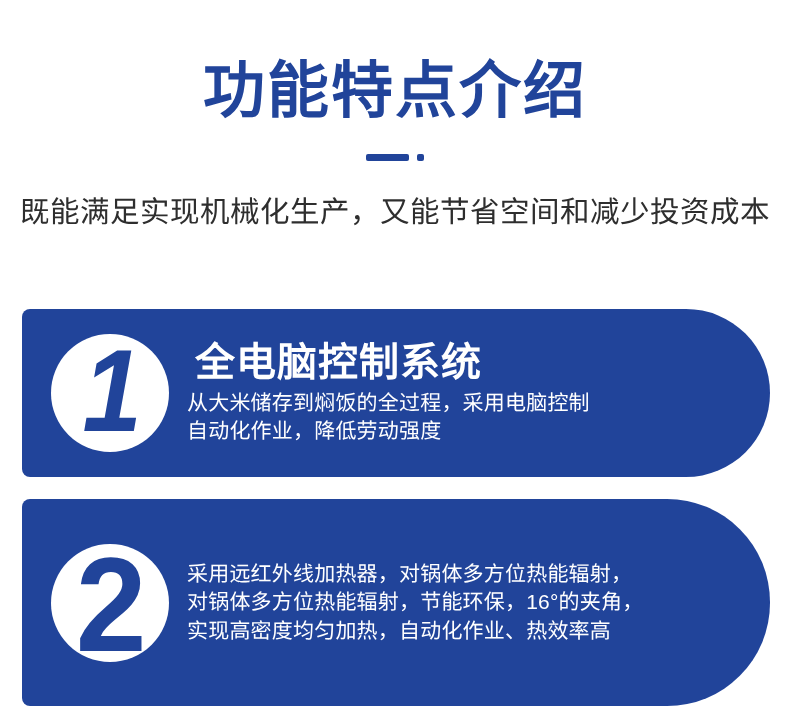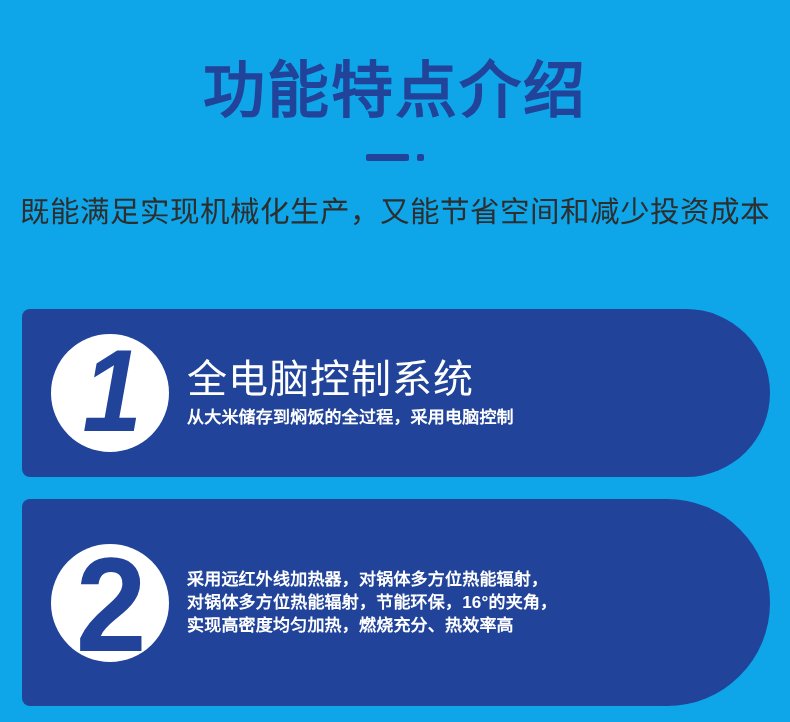--- a/index.html
+++ b/index.html
@@ -14,21 +14,21 @@
     font-family: "Liberation Sans", "DejaVu Sans", sans-serif;
     overflow: hidden;
     position: relative;
     -webkit-font-smoothing: antialiased;
   }
 
   .page {
     width: 790px;
     height: 722px;
     position: relative;
-    background: #0ea5e9;
+    background: #ffffff;
   }
 
   
   .header {
     width: 790px;
     padding-top: 58px;
     box-sizing: border-box;
     text-align: center;
   }
 
@@ -143,41 +143,41 @@
   }
 
   .card-body {
     flex: 1 1 auto;
     padding-right: 24px;
     min-width: 0;
   }
 
   .card-heading {
     color: #ffffff;
-    font-weight: normal;
+    font-weight: bold;
     font-size: 40px;
     line-height: 1.12;
     letter-spacing: 1px;
-    margin: 0 0 4px 0;
+    margin: 0 0 4px 8px;
     white-space: nowrap;
   }
 
   .card-lines {
     margin: 0;
     padding: 0;
     list-style: none;
   }
 
   .card-line {
     color: #ffffff;
-    font-size: 17px;
+    font-size: 21px;
     line-height: 1.36;
     letter-spacing: 0.2px;
     white-space: nowrap;
-    font-weight: bold;
+    font-weight: normal;
   }
 </style>
 </head>
 <body>
 
 <div class="page">
 
   <div class="header">
     <h1 class="page-title">功能特点介绍</h1>
 
@@ -192,31 +192,32 @@
   <div class="cards">
 
     <div class="card card-1">
       <div class="badge">
         <span class="badge-num">1</span>
       </div>
       <div class="card-body">
         <div class="card-heading">全电脑控制系统</div>
         <div class="card-lines">
           <div class="card-line">从大米储存到焖饭的全过程，采用电脑控制</div>
+          <div class="card-line">自动化作业，降低劳动强度</div>
         </div>
       </div>
     </div>
 
     <div class="card card-2">
       <div class="badge">
         <span class="badge-num">2</span>
       </div>
       <div class="card-body">
         <div class="card-lines">
           <div class="card-line">采用远红外线加热器，对锅体多方位热能辐射，</div>
           <div class="card-line">对锅体多方位热能辐射，节能环保，16°的夹角，</div>
-          <div class="card-line">实现高密度均匀加热，燃烧充分、热效率高</div>
+          <div class="card-line">实现高密度均匀加热，自动化作业、热效率高</div>
         </div>
       </div>
     </div>
 
   </div>
 </div>
 
 </body></html>

